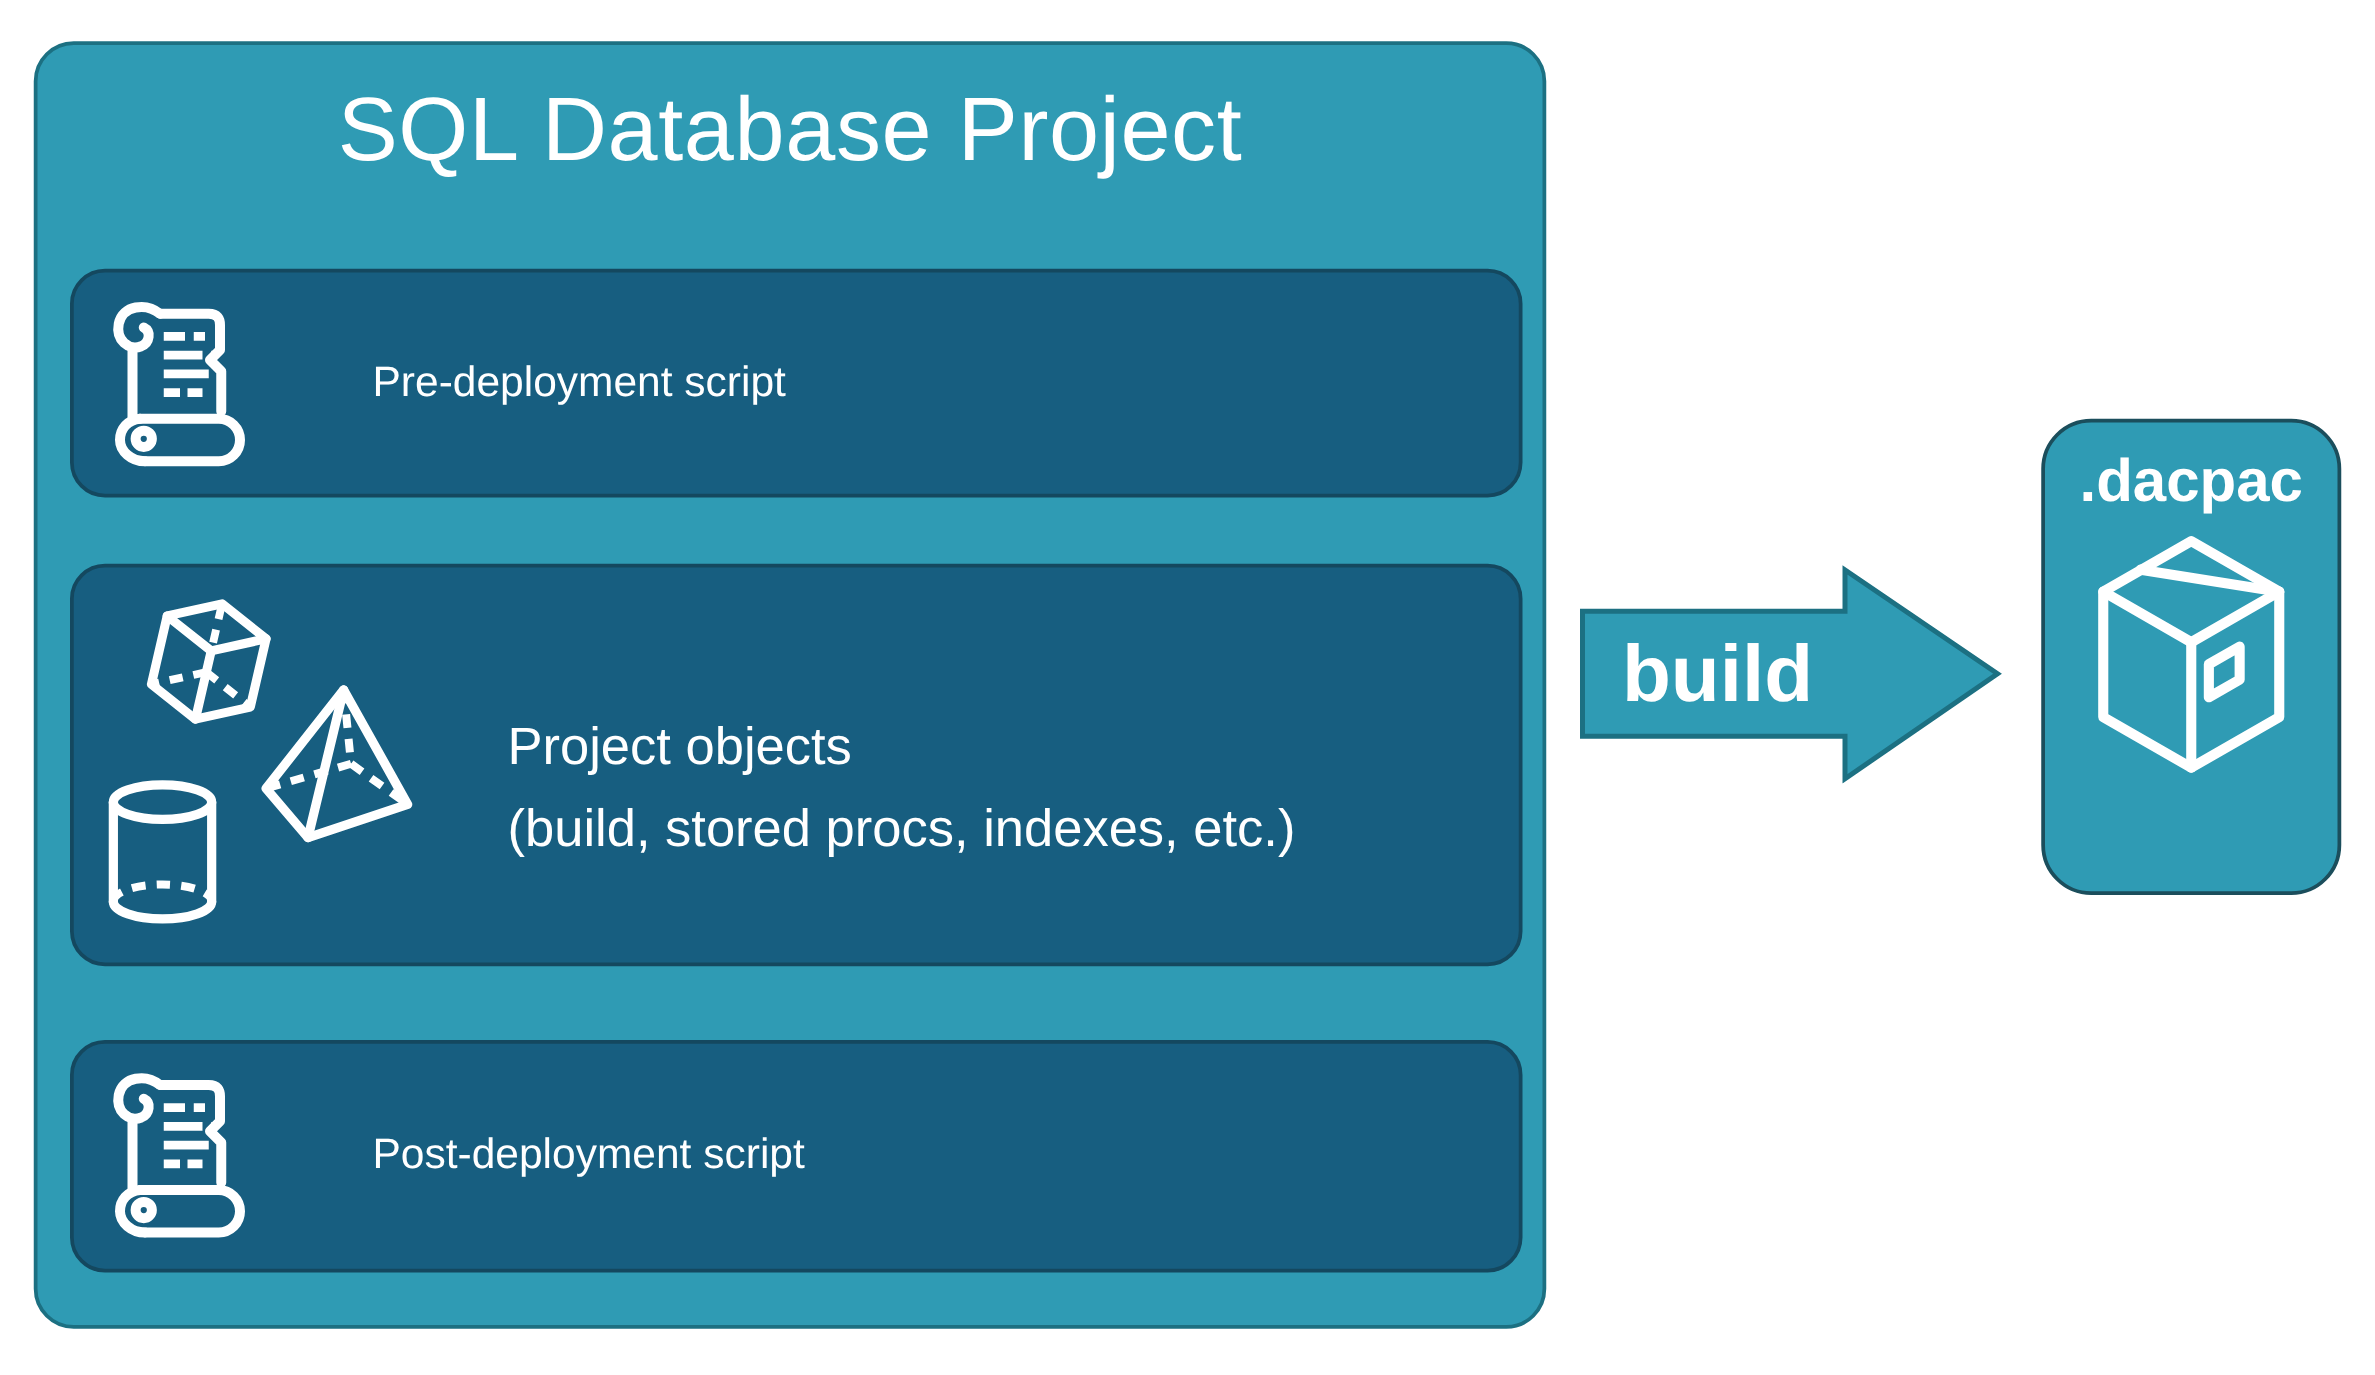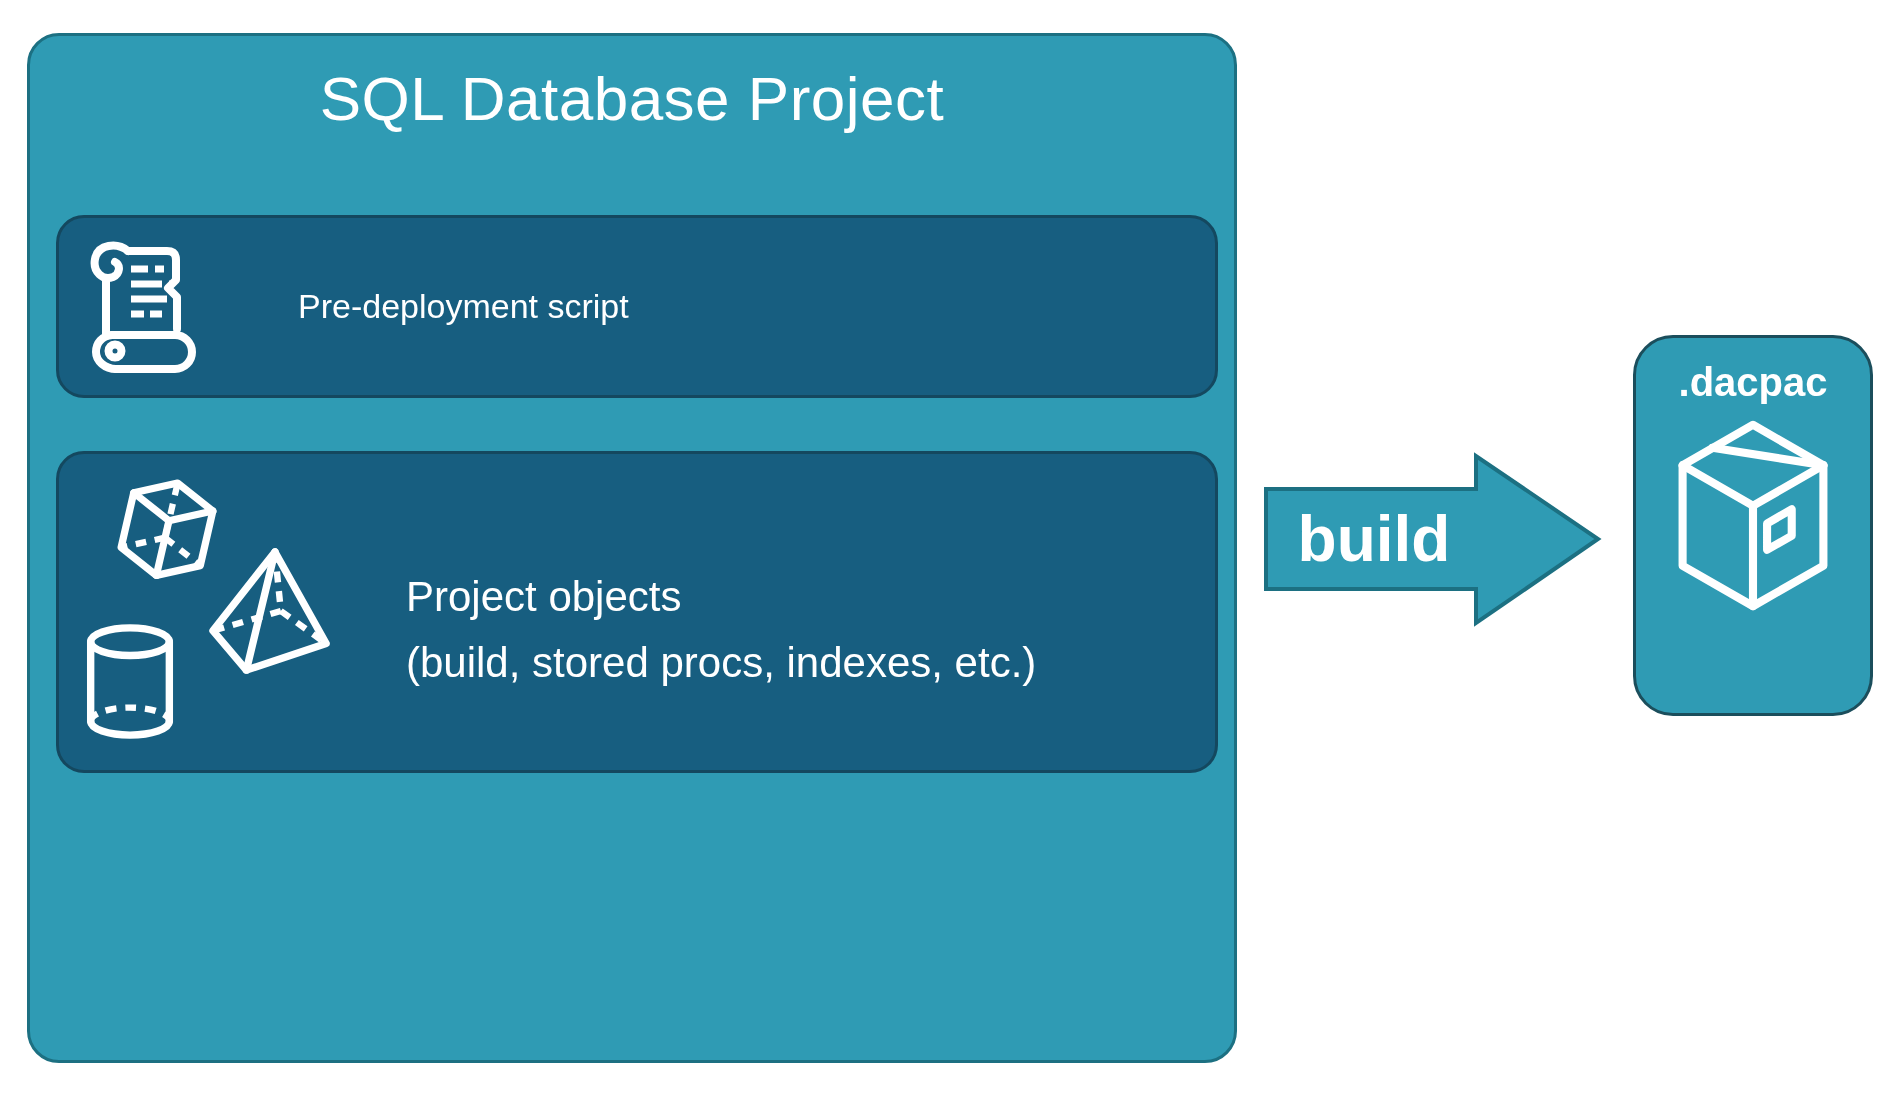--- a/index.html
+++ b/index.html
@@ -11,21 +11,21 @@
   }
   
   .outer-box{
     position:absolute;left:27px;top:33px;width:1210px;height:1030px;
     background:var(--teal,#2F9BB4);
     border:3px solid var(--teal_border,#1C7082);
     border-radius:32px;box-sizing:border-box;
   }
   .project-title{
     position:absolute;left:0;top:32px;width:100%;
-    text-align:center;font-size:62px;font-weight:400;line-height:1;
+    text-align:center;font-size:72px;font-weight:400;line-height:1;
     letter-spacing:0.5px;
   }
   
   .panel{
     position:absolute;left:26px;width:1162px;
     background:var(--panel,#175E80);
     border:3px solid var(--panel_border,#14485F);
     border-radius:28px;box-sizing:border-box;
   }
   .panel-pre{top:179px;height:183px;}
@@ -60,21 +60,21 @@
   }
   
   .dacpac-box{
     position:absolute;left:1633px;top:335px;width:240px;height:381px;
     background:var(--teal,#2F9BB4);
     border:3px solid var(--dacpac_border,#1B4E5C);
     border-radius:40px;box-sizing:border-box;
   }
   .dacpac-title{
     margin-top:24px;text-align:center;
-    font-size:40px;font-weight:700;line-height:1;
+    font-size:48px;font-weight:700;line-height:1;
   }
   .package-icon{display:block;margin:14px auto 0 auto;}
 </style>
 </head>
 <body>
 
 <div class="canvas">
 
   <div class="outer-box">
     <div class="project-title">SQL Database Project</div>
@@ -119,20 +119,35 @@
         <path class="s7" d="M87 18 V99"></path>
         <path class="s7" d="M7 99 A40 14 0 0 0 87 99"></path>
         <path class="d" d="M7 99 A40 14 0 0 1 87 99"></path>
       </svg>
       <div class="obj-label">
         <div>Project objects</div>
         <div>(build, stored procs, indexes, etc.)</div>
       </div>
     </div>
 
+    <div class="panel panel-post">
+      <svg class="icon scroll-icon" width="122" height="146" viewBox="0 0 122 146">
+        <path class="s" d="M44 12 C33 3 14 5 11 20 C8.5 33 19 42 29 38 C36 35 37 26 31 23"></path>
+        <path class="s" d="M44 12 H83 C90 12 92 16 92 21 V41 L84 49 L93 58 V90"></path>
+        <path class="s" d="M22 41 V96"></path>
+        <path class="s" d="M28 96 H91 A17 17 0 0 1 91 130 H32"></path>
+        <path class="s" d="M28 96 C18 97 12 104 12 113 C12 122 21 130 32 130"></path>
+        <circle class="s" cx="31" cy="112" r="6.5"></circle>
+        <path class="t" d="M47 30 H64 M71 30 H80"></path>
+        <path class="t" d="M47 45 H78 M85 45 H89"></path>
+        <path class="t" d="M47 60 H83"></path>
+        <path class="t" d="M47 75 H60 M66 75 H78"></path>
+      </svg>
+      <div class="panel-label">Post-deployment script</div>
+    </div>
   </div>
 
   <svg class="arrow-svg" width="340" height="175" viewBox="0 0 340 175">
     <polygon class="arrow-shape" points="2,37 212,37 212,4 334,87 212,171 212,137 2,137"></polygon>
   </svg>
   <div class="build-label">build</div>
 
   <div class="dacpac-box">
     <div class="dacpac-title">.dacpac</div>
     <svg class="package-icon" width="176" height="206" viewBox="0 0 100 117">

